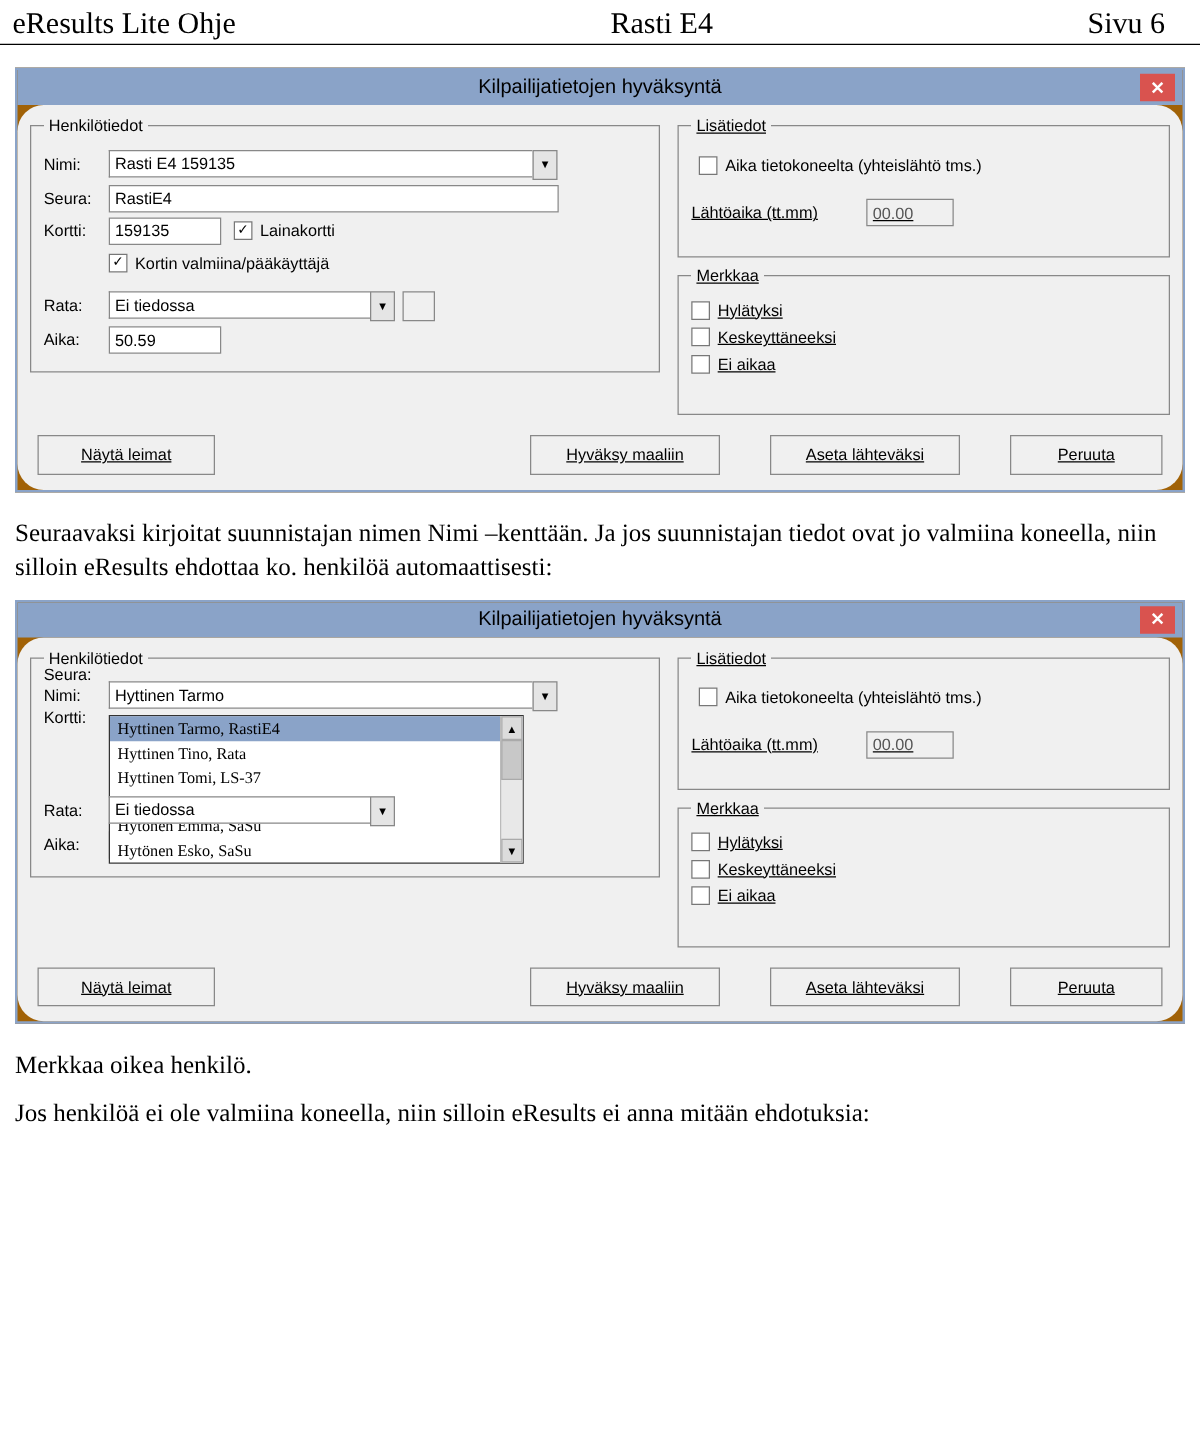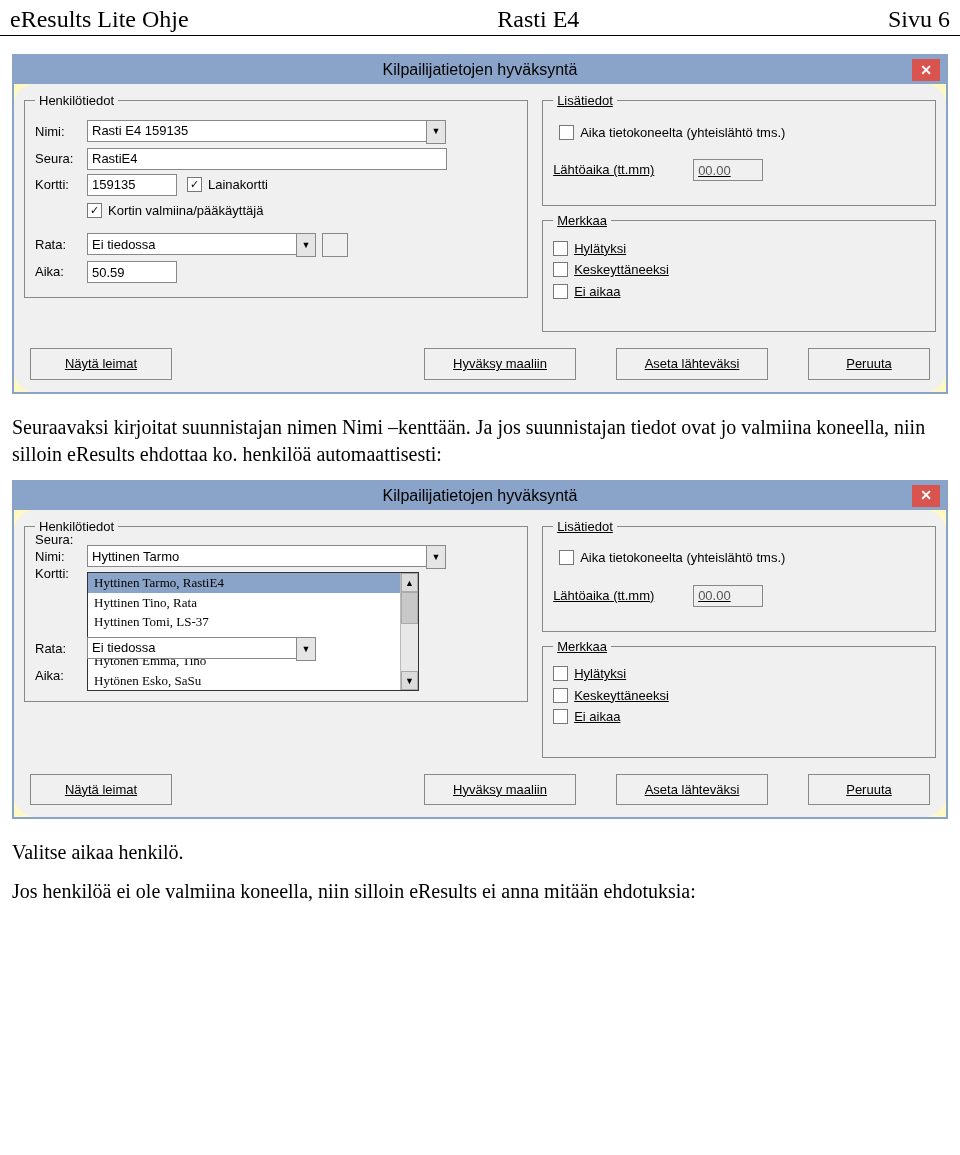--- a/index.html
+++ b/index.html
@@ -7,34 +7,34 @@
     padding: 0;
     font-family: Georgia, 'Times New Roman', serif;
     background: #fff;
     color: #000;
     width: 960px;
   }
   .page-header {
     display: flex;
     justify-content: space-between;
     border-bottom: 1.5px solid #000;
-    padding: 6px 10px 2px 10px;
+    padding: 6px 28px 2px 10px;
     font-size: 24px;
   }
   .doc-body {
     padding: 14px 12px 10px 12px;
     font-size: 20px;
     line-height: 1.35;
   }
   .doc-body p { margin: 6px 0 12px 0; }
 
   
   .dialog-outer {
     border: 2px solid #8aa3c8;
-    background: #fef9c3;
+    background: #a16207;
     margin: 4px 0 20px 0;
     font-family: Verdana, Arial, sans-serif;
     font-size: 13px;
     color: #000;
   }
   .dialog-title {
     background: #8aa3c8;
     color: #000;
     display: flex;
     align-items: center;
@@ -324,21 +324,21 @@
               <span class="arrow">▼</span>
             </span>
           </div>
 
           <div style="margin-left:52px;">
             <div class="dropdown-list">
               <div class="dl-item sel">Hyttinen Tarmo, RastiE4</div>
               <div class="dl-item">Hyttinen Tino, Rata</div>
               <div class="dl-item">Hyttinen Tomi, LS-37</div>
               <div class="dl-item">Hyttinen Veeti, KangSK</div>
-              <div class="dl-item">Hytönen Emma, Tino</div>
+              <div class="dl-item">Hytönen Emma, SaSu</div>
               <div class="dl-item">Hytönen Esko, SaSu</div>
               <div class="scroll">
                 <div class="sbtn">▲</div>
                 <div class="thumb"></div>
                 <div style="flex:1"></div>
                 <div class="sbtn" style="position:absolute;bottom:0;left:0;right:0">▼</div>
               </div>
             </div>
           </div>
 
@@ -404,16 +404,16 @@
     <div class="btn-bar">
       <div class="btn w1">Näytä leimat</div>
       <div class="btn-bar-space"></div>
       <div class="btn w2">Hyväksy maaliin</div>
       <div class="btn w3">Aseta lähteväksi</div>
       <div class="btn w4">Peruuta</div>
     </div>
   </div>
 </div>
 
-<p>Valitse aikaa henkilö.</p>
+<p>Merkkaa oikea henkilö.</p>
 <p>Jos henkilöä ei ole valmiina koneella, niin silloin eResults ei anna mitään ehdotuksia:</p>
 
 </div>
 
 </body></html>

